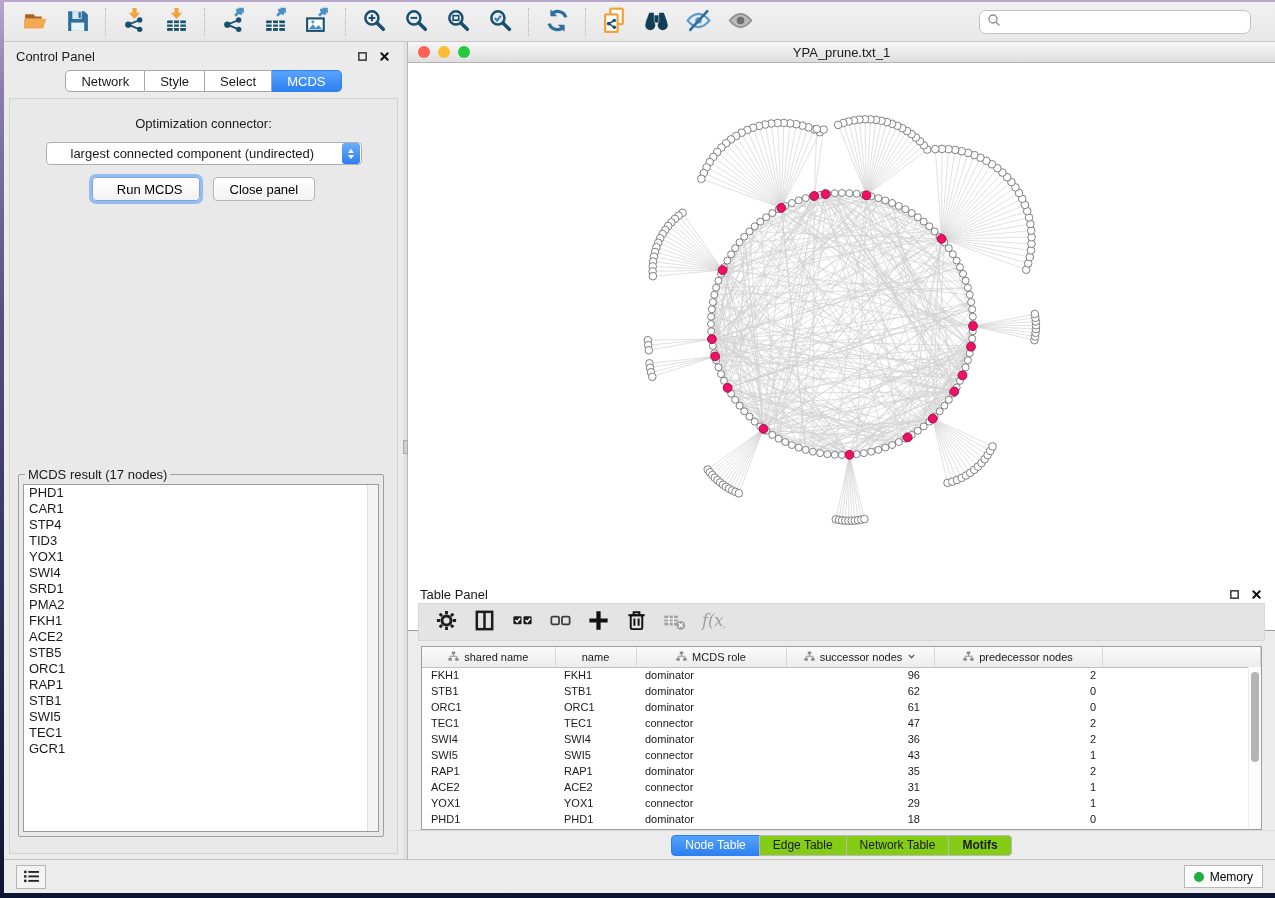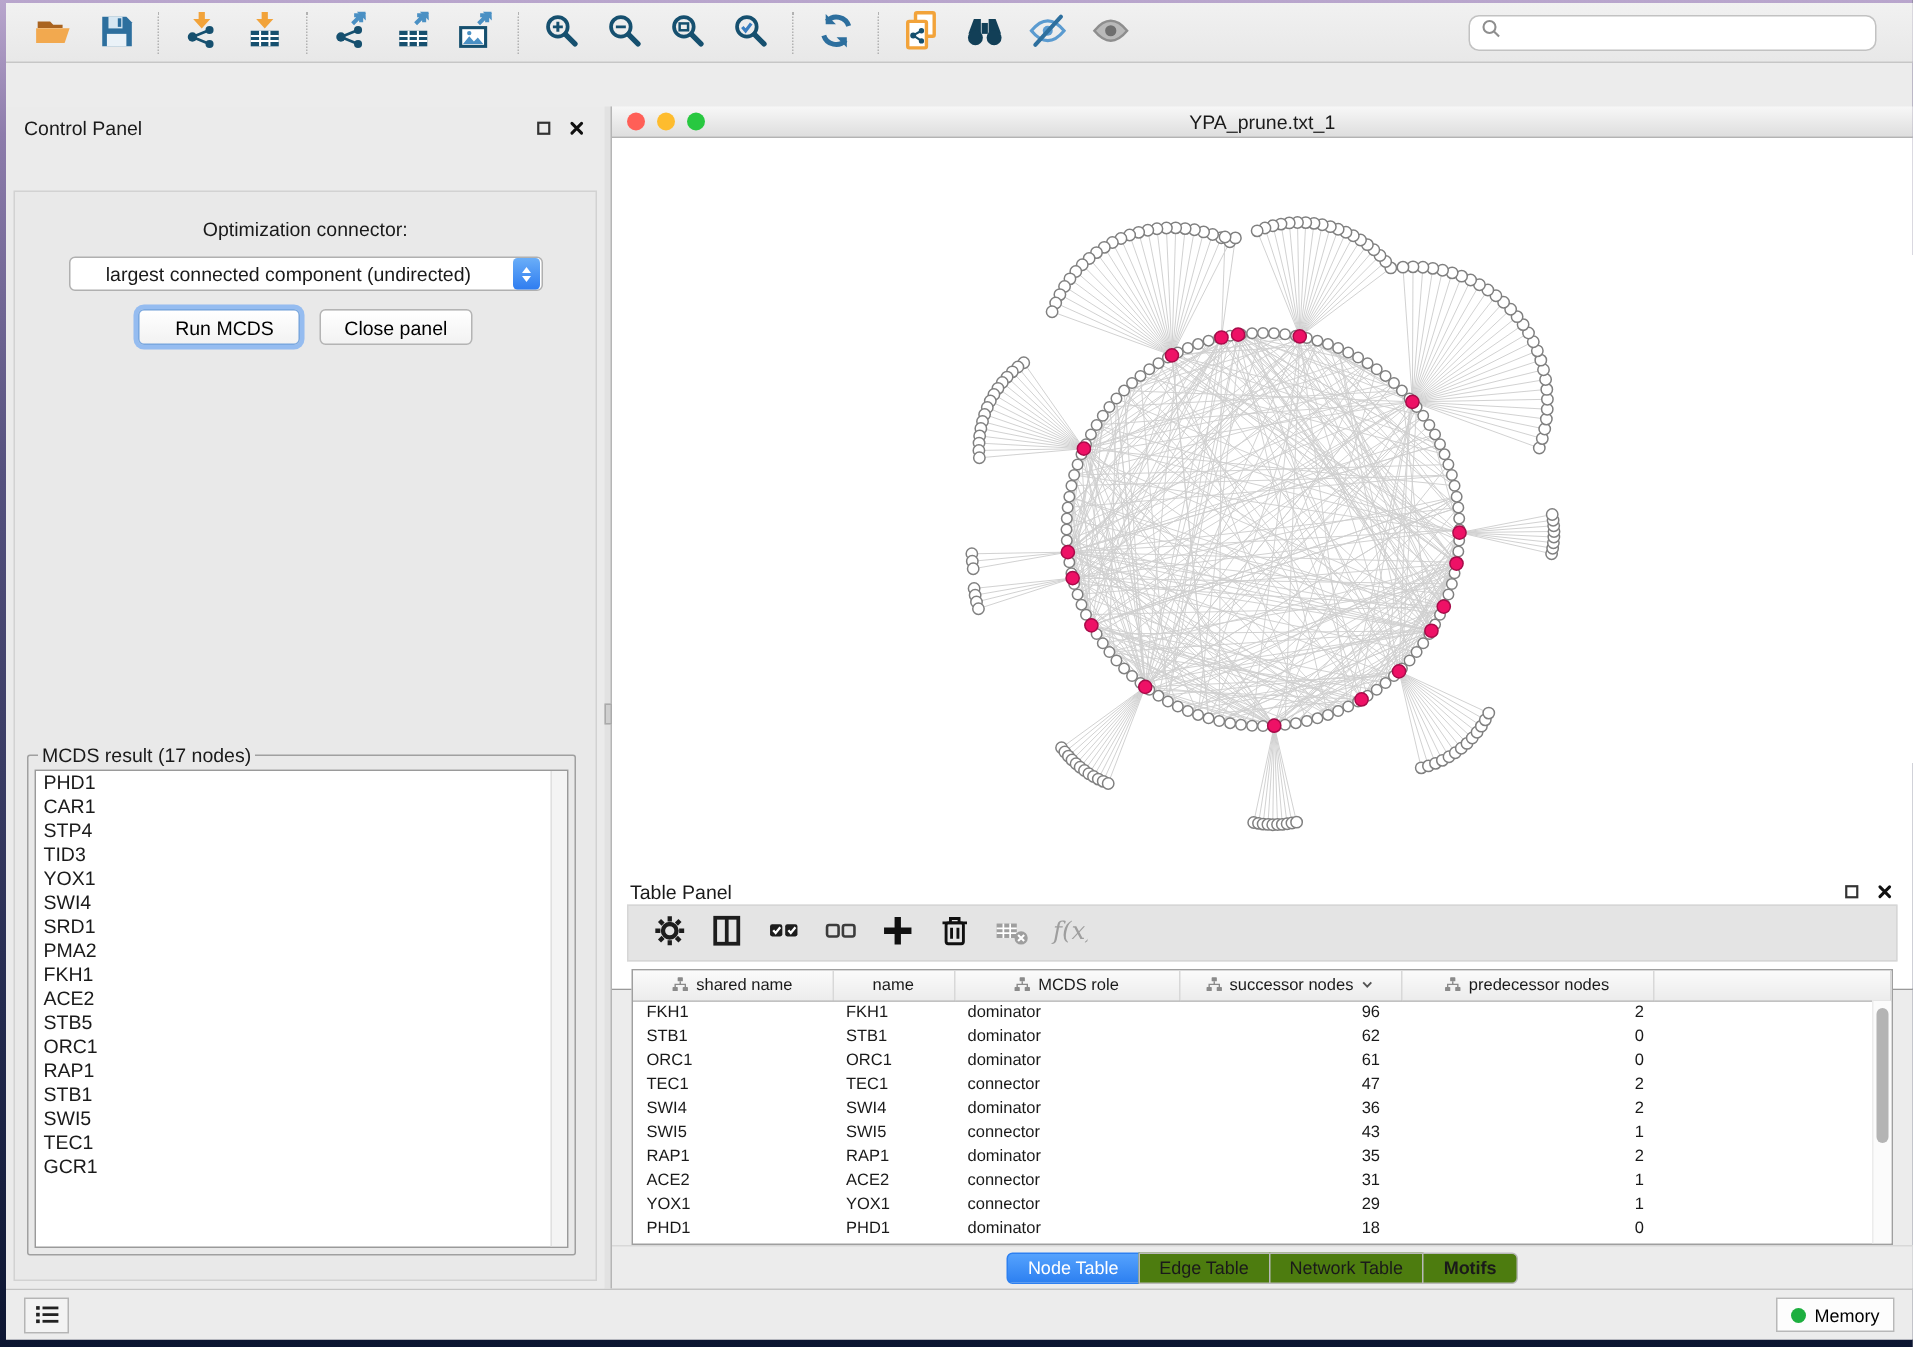--- a/index.html
+++ b/index.html
@@ -18,21 +18,21 @@
     align-items:center; justify-content:center; cursor:default; }
   .tool-btn svg { width:27px; height:27px; }
   .tool-sep { width:1px; height:28px; border-left:1px dotted #b2b2b2; margin:0 7px; }
   .toolbar-search { margin-left:auto; margin-right:14px; width:272px; height:24px;
     background:#fff; border:1px solid #c2c2c2; border-radius:7px; display:flex; align-items:center; padding:0 7px; }
   .toolbar-search svg { width:14px; height:14px; flex:none; }
   .toolbar-search input { border:none; outline:none; flex:1; margin-left:5px; font-size:12px;
     font-family:"Liberation Sans",sans-serif; background:transparent; }
 
   
-  .workspace { flex:1; display:flex; min-height:0;margin-top:29px; }
+  .workspace { flex:1; display:flex; min-height:0; }
 
   
   .control-panel { width:399px; flex:none; background:#ebebeb; position:relative; }
   .panel-titlebar { height:28px; display:flex; align-items:center; padding:0 12px; font-size:13px; }
   .titlebar-btns { margin-left:auto; display:flex; align-items:center; gap:8px; }
   .titlebar-btns .tbtn { width:14px; height:14px; display:flex; align-items:center; justify-content:center;
     background:transparent; border:none; }
   .titlebar-btns svg { width:11px; height:11px; }
   .seg-tabs { display:flex; justify-content:center; height:22px; }
   .seg { height:22px; display:flex; align-items:center; padding:0 15px; background:#fff;
@@ -97,21 +97,21 @@
   tbody td { height:16px; font-size:11px; padding:0 6px; white-space:nowrap; overflow:hidden; }
   td.c-left { padding-left:9px; }
   td.c-num-s { text-align:right; padding-right:14px; }
   td.c-num-p { text-align:right; padding-right:6px; }
   .tbl-scrolltrack { position:absolute; right:0; top:20px; bottom:0; width:13px; background:#fbfbfb;
     border-left:1px solid #ececec; }
   .tbl-thumb { position:absolute; left:2px; right:2px; top:5px; height:90px; border-radius:5px; background:#b4b4b4; }
   .tp-spacer { flex:1; }
   .bottom-tabs { height:29px; flex:none; background:#ececec; border-top:1px solid #d8d8d8;
     display:flex; align-items:center; justify-content:center; }
-  .btab { height:21px; display:flex; align-items:center; padding:0 13px; background:#4d7c0f;
+  .btab { height:21px; display:flex; align-items:center; padding:0 13px; background:#84cc16;
     border:1px solid #b9b9b9; margin-left:-1px; font-size:12px; cursor:default; }
   .btab.first { border-radius:4px 0 0 4px; margin-left:0; }
   .btab.last { border-radius:0 4px 4px 0;font-weight:bold; }
   .btab.active { background:linear-gradient(#55a2fd,#2d80f1); border-color:#2d80f1; color:#fff; }
 
   
   .status-bar { height:34px; flex:none; border-top:1px solid #c3c3c3; background:#ececec;
     display:flex; align-items:center; padding:0 12px; }
   .list-btn { width:30px; height:24px; background:#f3f3f3; border:1px solid #b5b5b5;
     display:flex; align-items:center; justify-content:center; }
@@ -287,20 +287,26 @@
                   <rect x="2" y="2" width="8" height="8" fill="none" stroke="#333" stroke-width="1.6"></rect>
                 </svg>
               </button>
             <button class="tbtn" id="cp-close">
                 <svg viewBox="0 0 12 12">
                   <path d="M2.5 2.5l7 7M9.5 2.5l-7 7" stroke="#111" stroke-width="2.2" stroke-linecap="round"></path>
                 </svg>
               </button>
           </span>
         </div>
+        <div class="seg-tabs" id="control-tabs">
+            <div class="seg first  ">Network</div>
+            <div class="seg   ">Style</div>
+            <div class="seg   ">Select</div>
+            <div class="seg  last active">MCDS</div>
+          </div>
         <div class="cp-content">
           <div class="opt-label">Optimization connector:</div>
           <div class="dropdown">
             <span class="dd-text">largest connected component (undirected)</span>
             <span class="dd-stepper">
               <i class="dd-up"></i>
                 <i class="dd-down"></i>
             </span>
           </div>
           <div class="btn-row">

